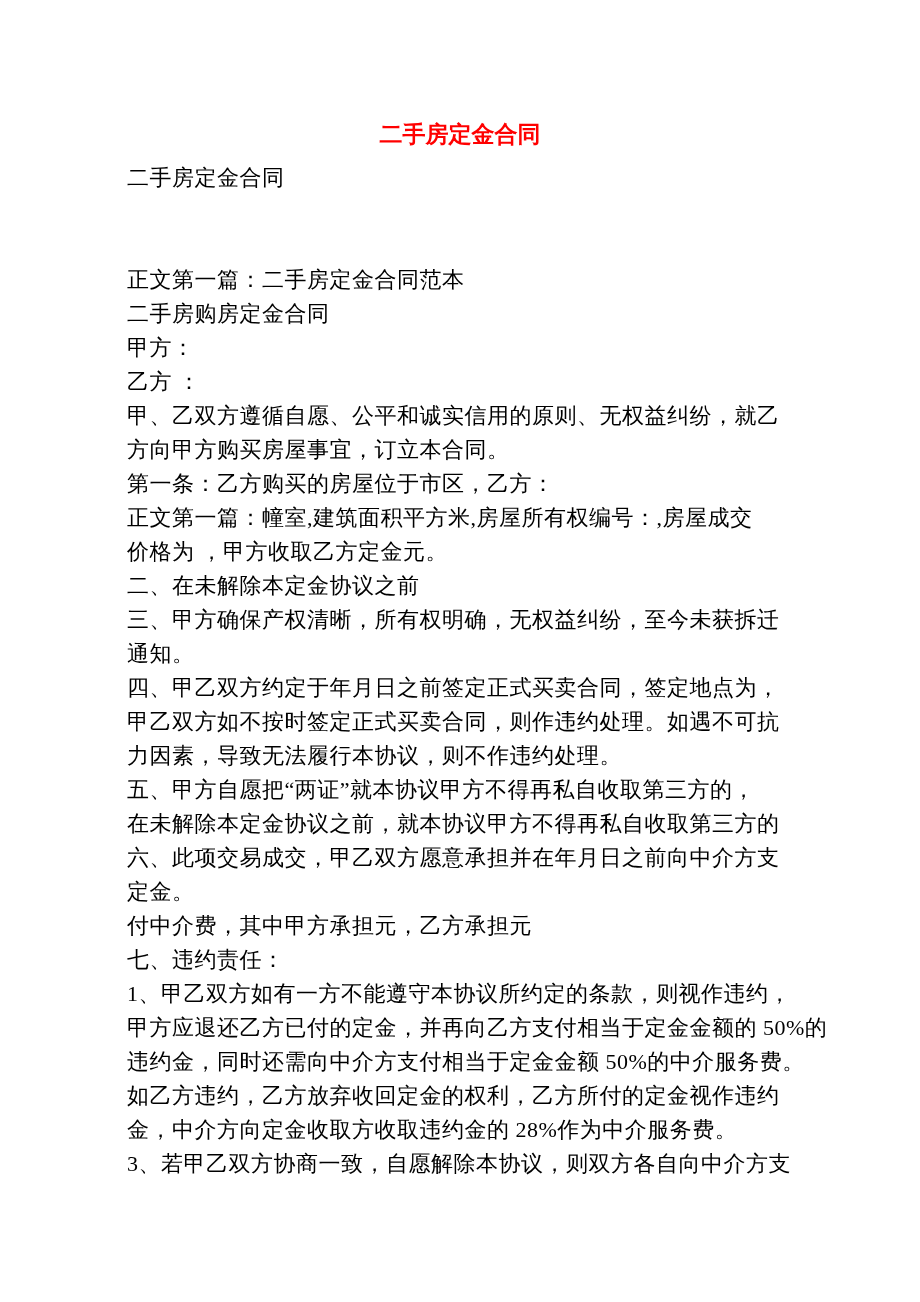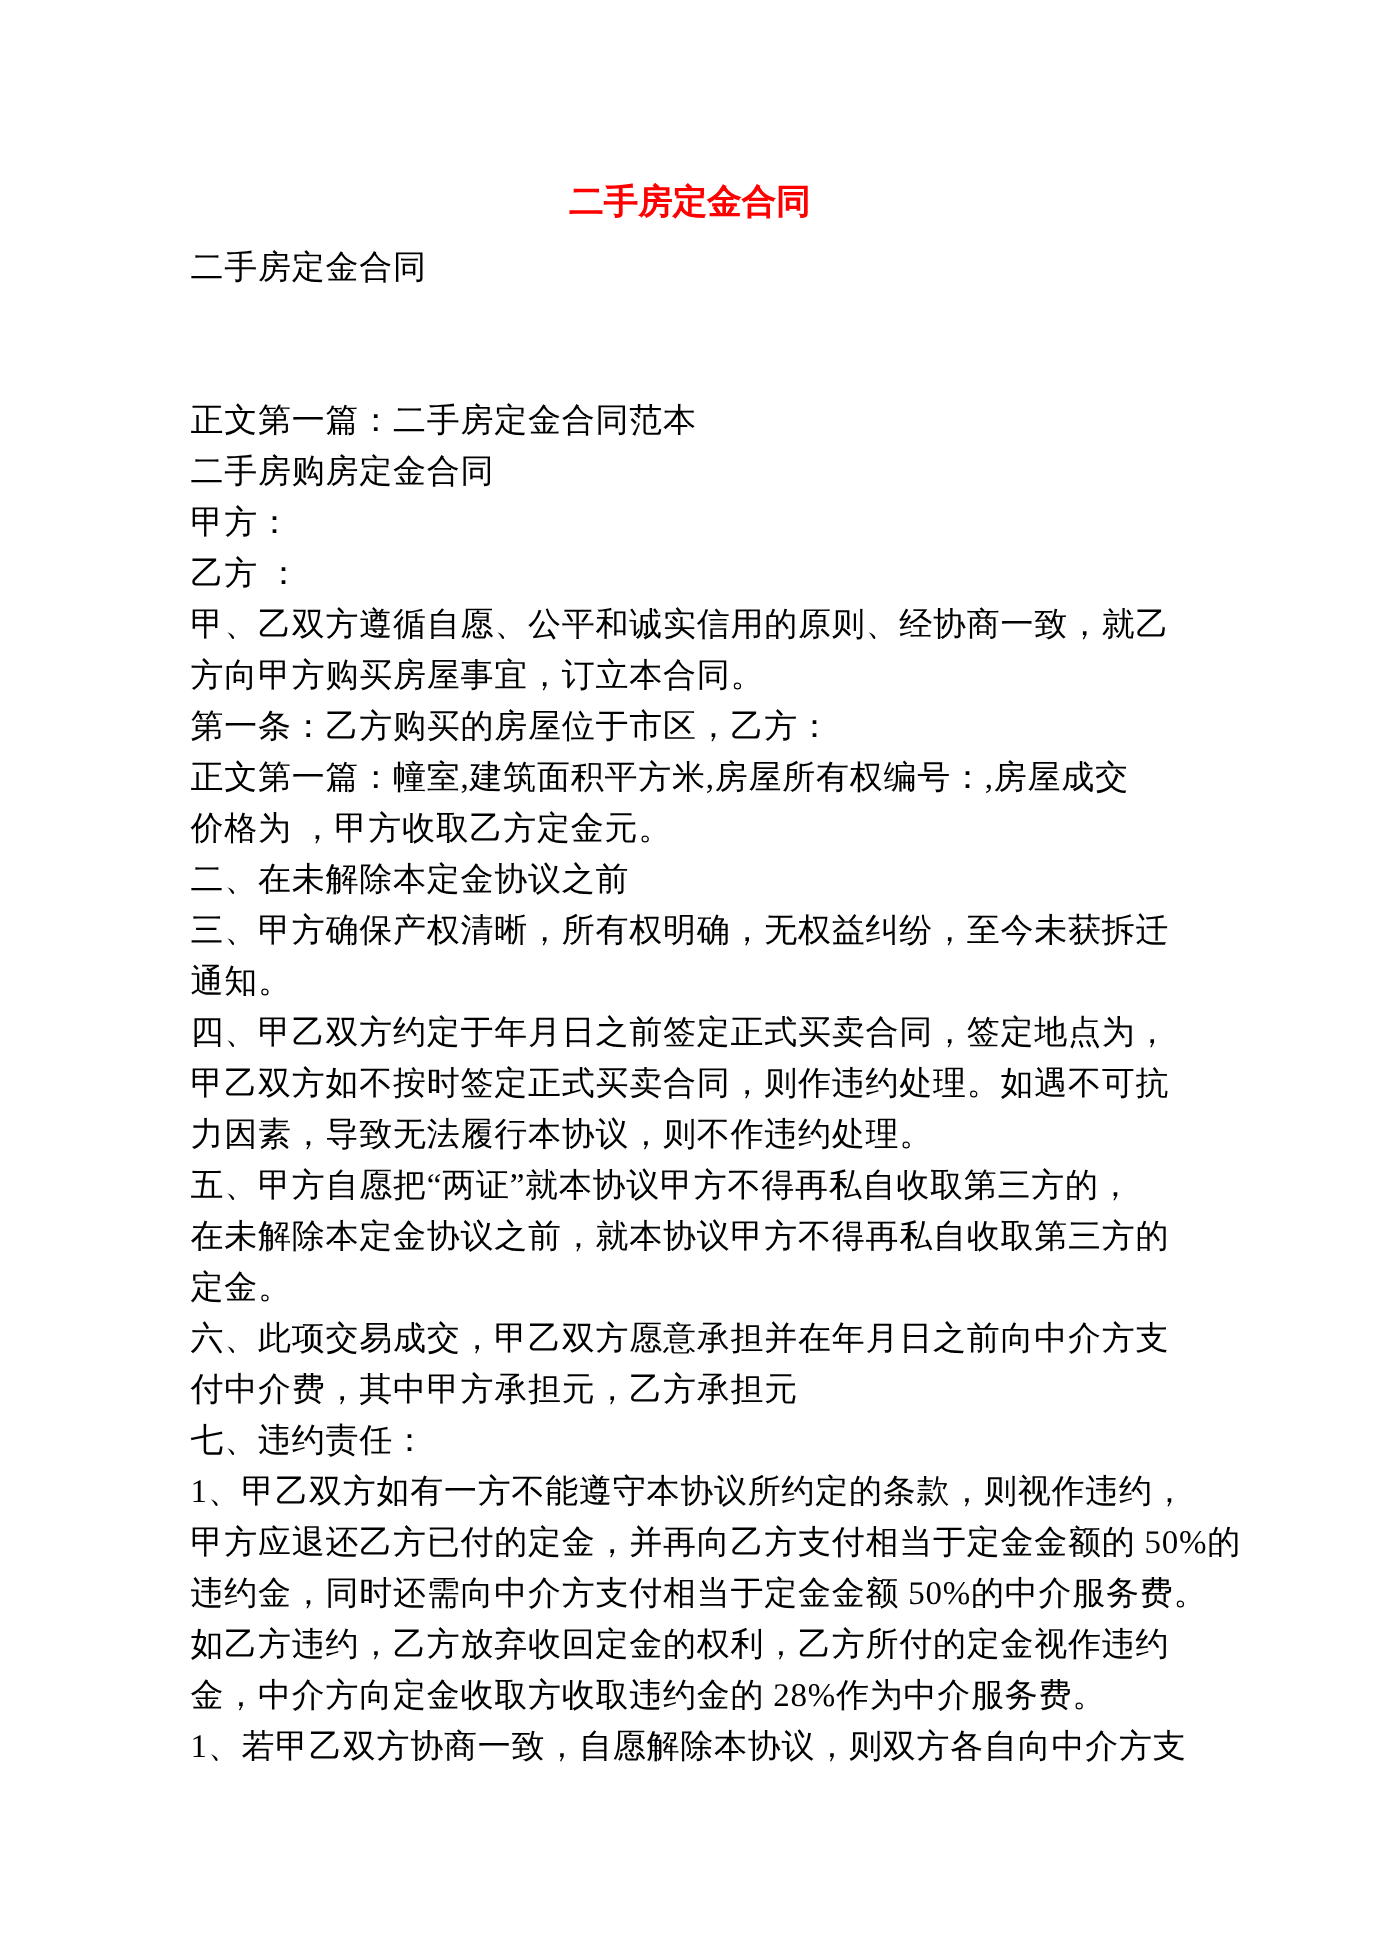--- a/index.html
+++ b/index.html
@@ -52,37 +52,37 @@
 <div class="page" style="background: rgb(255, 255, 255);">
   <h1 class="doc-title" style="color: rgb(255, 0, 0);">二手房定金合同</h1>
   <div class="doc-body" id="doc-body" style="color: rgb(0, 0, 0);">
       <div class="doc-line">二手房定金合同</div>
       <div class="doc-line"></div>
       <div class="doc-line"></div>
       <div class="doc-line">正文第一篇：二手房定金合同范本</div>
       <div class="doc-line">二手房购房定金合同</div>
       <div class="doc-line">甲方：</div>
       <div class="doc-line">乙方 ：</div>
-      <div class="doc-line">甲、乙双方遵循自愿、公平和诚实信用的原则、经协商一致，就乙</div>
+      <div class="doc-line">甲、乙双方遵循自愿、公平和诚实信用的原则、无权益纠纷，就乙</div>
       <div class="doc-line">方向甲方购买房屋事宜，订立本合同。</div>
       <div class="doc-line">第一条：乙方购买的房屋位于市区，乙方：</div>
       <div class="doc-line">正文第一篇：幢室,建筑面积平方米,房屋所有权编号：,房屋成交</div>
       <div class="doc-line">价格为 ，甲方收取乙方定金元。</div>
       <div class="doc-line">二、在未解除本定金协议之前</div>
       <div class="doc-line">三、甲方确保产权清晰，所有权明确，无权益纠纷，至今未获拆迁</div>
       <div class="doc-line">通知。</div>
       <div class="doc-line">四、甲乙双方约定于年月日之前签定正式买卖合同，签定地点为，</div>
       <div class="doc-line">甲乙双方如不按时签定正式买卖合同，则作违约处理。如遇不可抗</div>
       <div class="doc-line">力因素，导致无法履行本协议，则不作违约处理。</div>
       <div class="doc-line">五、甲方自愿把“两证”就本协议甲方不得再私自收取第三方的，</div>
       <div class="doc-line">在未解除本定金协议之前，就本协议甲方不得再私自收取第三方的</div>
+      <div class="doc-line">六、此项交易成交，甲乙双方愿意承担并在年月日之前向中介方支</div>
       <div class="doc-line">定金。</div>
-      <div class="doc-line">六、此项交易成交，甲乙双方愿意承担并在年月日之前向中介方支</div>
       <div class="doc-line">付中介费，其中甲方承担元，乙方承担元</div>
       <div class="doc-line">七、违约责任：</div>
       <div class="doc-line">1、甲乙双方如有一方不能遵守本协议所约定的条款，则视作违约，</div>
       <div class="doc-line">甲方应退还乙方已付的定金，并再向乙方支付相当于定金金额的 50%的</div>
       <div class="doc-line">违约金，同时还需向中介方支付相当于定金金额 50%的中介服务费。</div>
       <div class="doc-line">如乙方违约，乙方放弃收回定金的权利，乙方所付的定金视作违约</div>
       <div class="doc-line">金，中介方向定金收取方收取违约金的 28%作为中介服务费。</div>
-      <div class="doc-line">1、若甲乙双方协商一致，自愿解除本协议，则双方各自向中介方支</div>
+      <div class="doc-line">3、若甲乙双方协商一致，自愿解除本协议，则双方各自向中介方支</div>
     </div>
 </div>
 
 </body></html>

